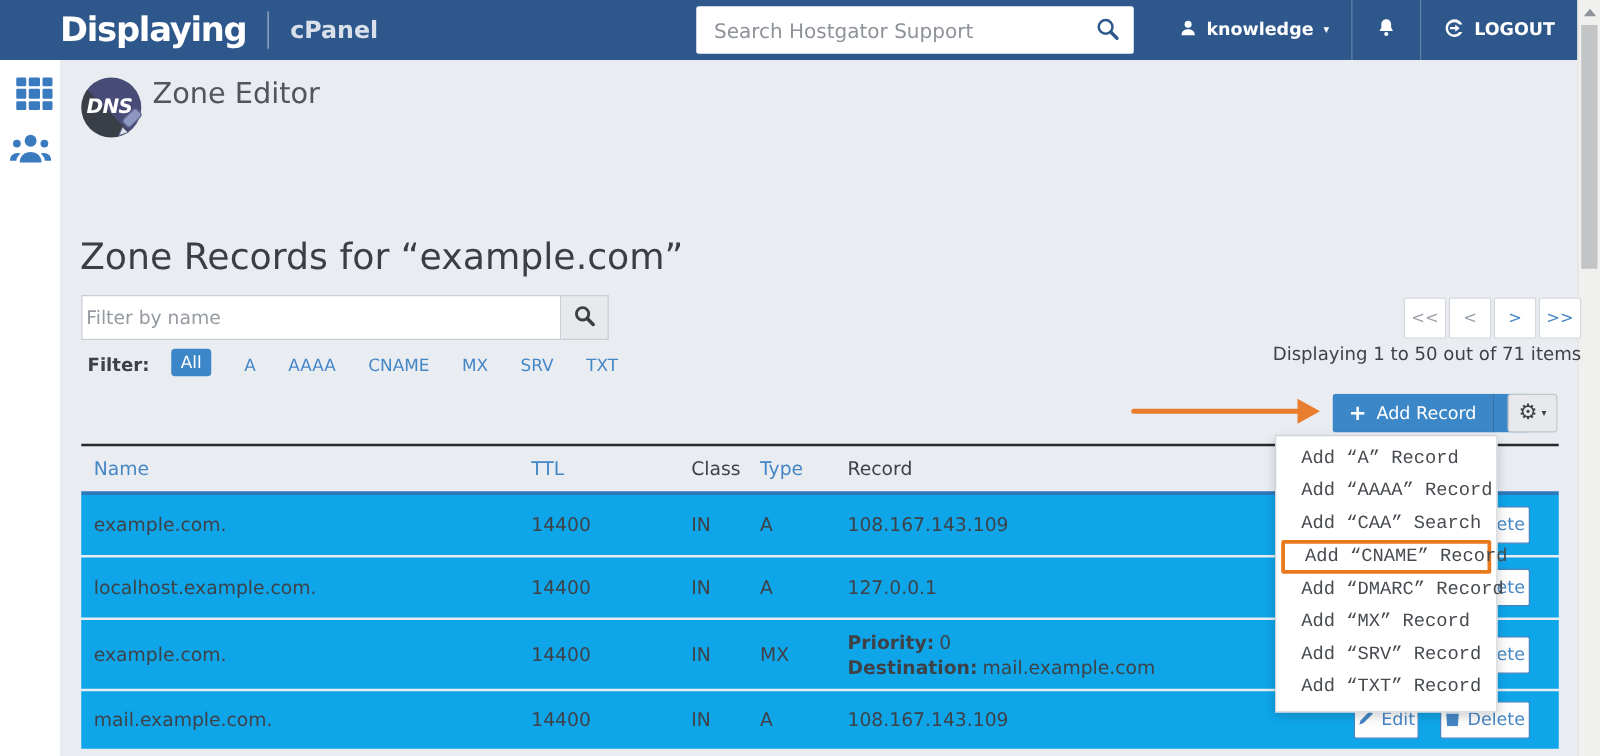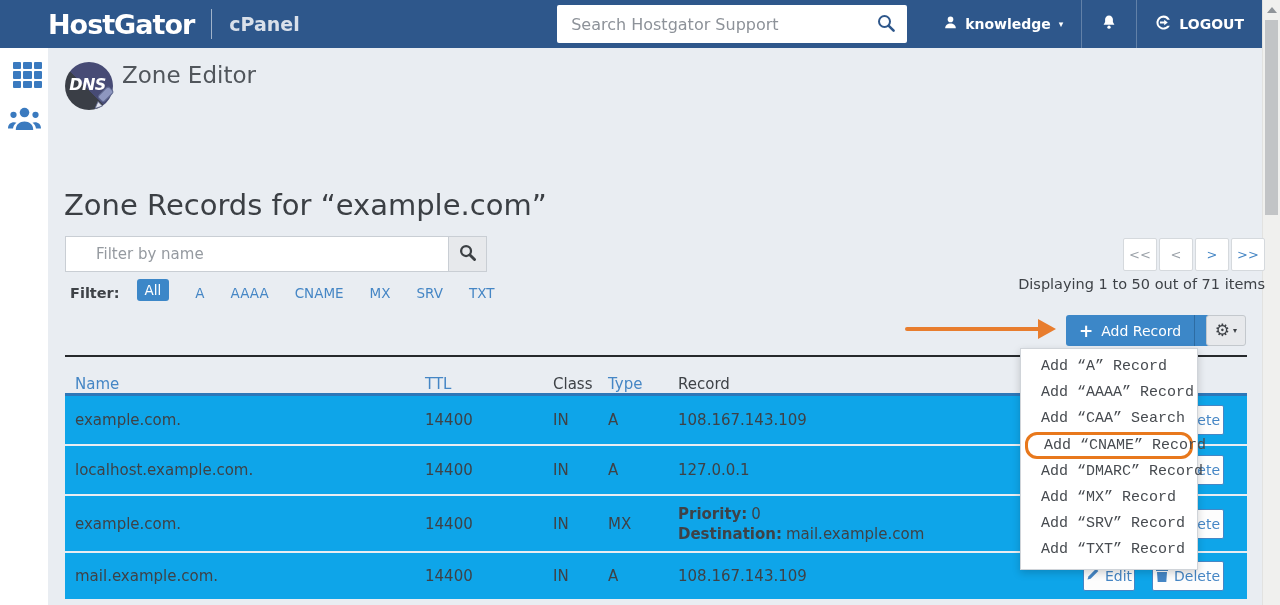--- a/index.html
+++ b/index.html
@@ -53,21 +53,21 @@
   .page-title { position:absolute; left:122px; top:62px; font-size:23px; color:#51565c; }
 
   .page-desc { position:absolute; left:65px; top:141px; font-size:15px; color:#3e4247; }
   .page-desc a { color:#4586c5; text-decoration:underline; cursor:pointer; }
 
   .zone-heading { position:absolute; left:64px; top:188px; font-size:29px; font-weight:400; color:#3b3f44; }
 
   
   .filter-group { position:absolute; left:65px; top:236px; display:flex; }
   .filter-input { width:384px; height:36px; background:#fff; border:1px solid #c9ced4;
-                  font-size:15px; color:#333; padding-left:30px; outline:none; font-family:inherit; }
+                  font-size:15px; color:#333; padding-left:3px; outline:none; font-family:inherit; }
   .filter-input::placeholder { color:#959aa0; }
   .filter-search-btn { width:38px; height:36px; background:#e7e9ec; border:1px solid #c9ced4;
                        border-left:none; cursor:pointer; display:flex; align-items:center;
                        justify-content:center; }
 
   .pagination { position:absolute; right:15px; top:238px; display:flex; gap:2px; }
   .page-btn { width:34px; height:33px; background:#fff; border:1px solid #d5d9dd; border-radius:2px;
               font-size:13px; display:flex; align-items:center; justify-content:center;
               cursor:pointer; font-family:inherit; }
   .page-btn.disabled { color:#9aa1a8; }
@@ -97,21 +97,21 @@
   .gear-btn { position:absolute; left:1206px; top:315px; width:40px; height:31px;
               background:#e7e9ec; border:1px solid #c3c8cd; border-radius:3px; cursor:pointer;
               display:flex; align-items:center; justify-content:center; color:#3e4247; }
   .gear-btn .gear { font-size:17px; line-height:1; }
   .gear-btn .caret { font-size:8px; margin-left:3px; }
 
   
   .table { position:absolute; left:65px; top:355px; width:1182px; }
   .table-header { border-top:2px solid #26292c; border-bottom:3px solid #2e77b8;
                   height:41px; position:relative; }
-  .th { position:absolute; top:0; height:36px; display:flex; align-items:flex-end; font-size:15px; }
+  .th { position:absolute; top:0; height:36px; display:flex; align-items:center; font-size:15px; }
   .th a { text-decoration:none; color:#4586c5; cursor:pointer; }
   .th.plain { color:#3e4247; }
   .col-name { left:10px; } .col-ttl { left:360px; } .col-class { left:488px; }
   .col-type { left:543px; } .col-record { left:613px; }
 
   .trow { position:relative; background:#0ea5e9; margin-bottom:2px; }
   .trow .cell { position:absolute; top:50%; transform:translateY(-50%); font-size:15px; color:#3e4247; }
   .trow.multi .cell { top:8px; transform:none; }
   .record-line { line-height:20px; }
   .record-line b { font-weight:bold; }
@@ -124,30 +124,30 @@
               font-family:inherit; }
   .btn-edit { right:112px; width:52px; }
   .btn-delete { right:23px; width:72px; }
 
   
   .dropdown { position:absolute; left:1020px; top:348px; width:178px; background:#fff;
               border:1px solid #d0d4d9; box-shadow:0 3px 8px rgba(0,0,0,.18); z-index:20;
               padding:5px 0 6px 0; }
   .menu-item { font-size:15px; color:#474b50; padding:0 0 0 20px; height:26px; line-height:26px;
                cursor:pointer; white-space:nowrap;font-family:Liberation Mono, monospace; }
-  .menu-item.highlighted { border:3px solid #e8781c; border-radius:12px; margin:0 4px;
+  .menu-item.highlighted { border:3px solid #e8781c; border-radius:2px; margin:0 4px;
                            padding-left:16px; height:27px; line-height:21px; }
 </style>
 </head>
 <body>
 
 <div id="root">
 
   <div class="topbar">
-    <div class="brand">HostGator</div>
+    <div class="brand">Displaying</div>
     <div class="brand-divider"></div>
     <div class="product">cPanel</div>
     <div class="tb-spacer"></div>
 
     <div class="search-box">
       <input type="text" placeholder="Search Hostgator Support" style="">
       <button class="search-btn">
         <span>
           <svg width="20" height="20" viewBox="0 0 20 20">
             <circle cx="8.5" cy="8.5" r="5.5" fill="none" stroke="#2e578b" stroke-width="2"></circle>

